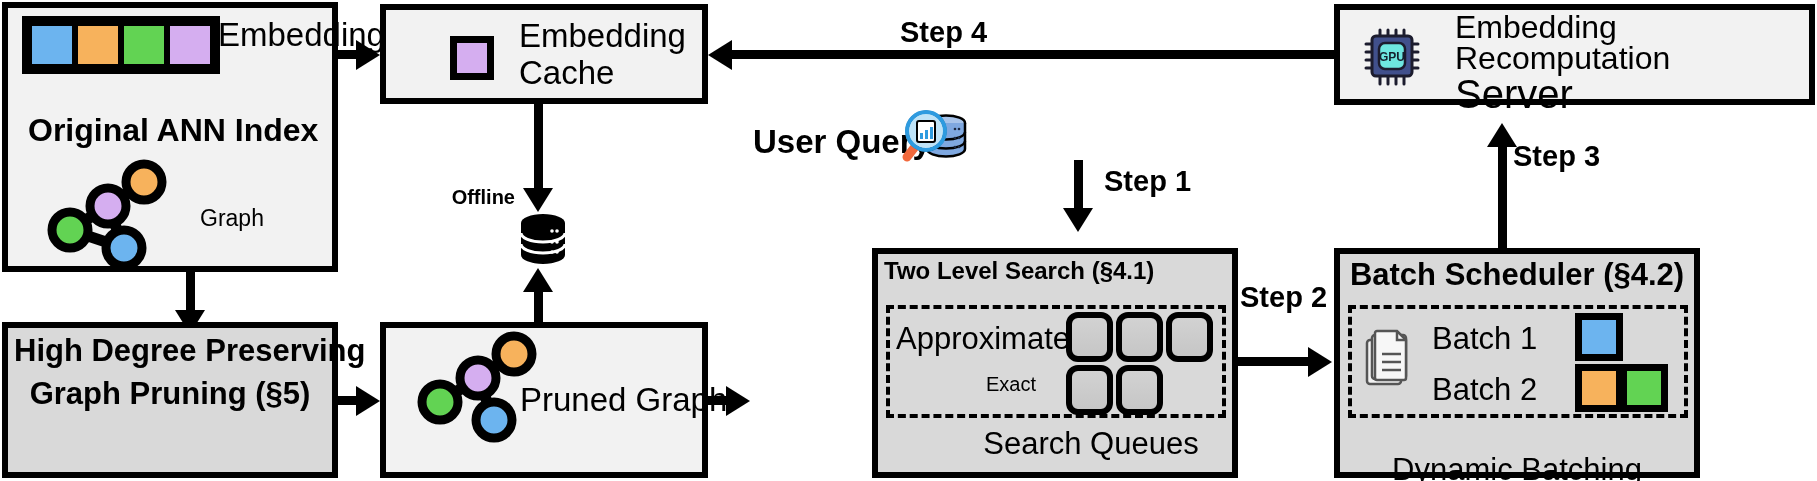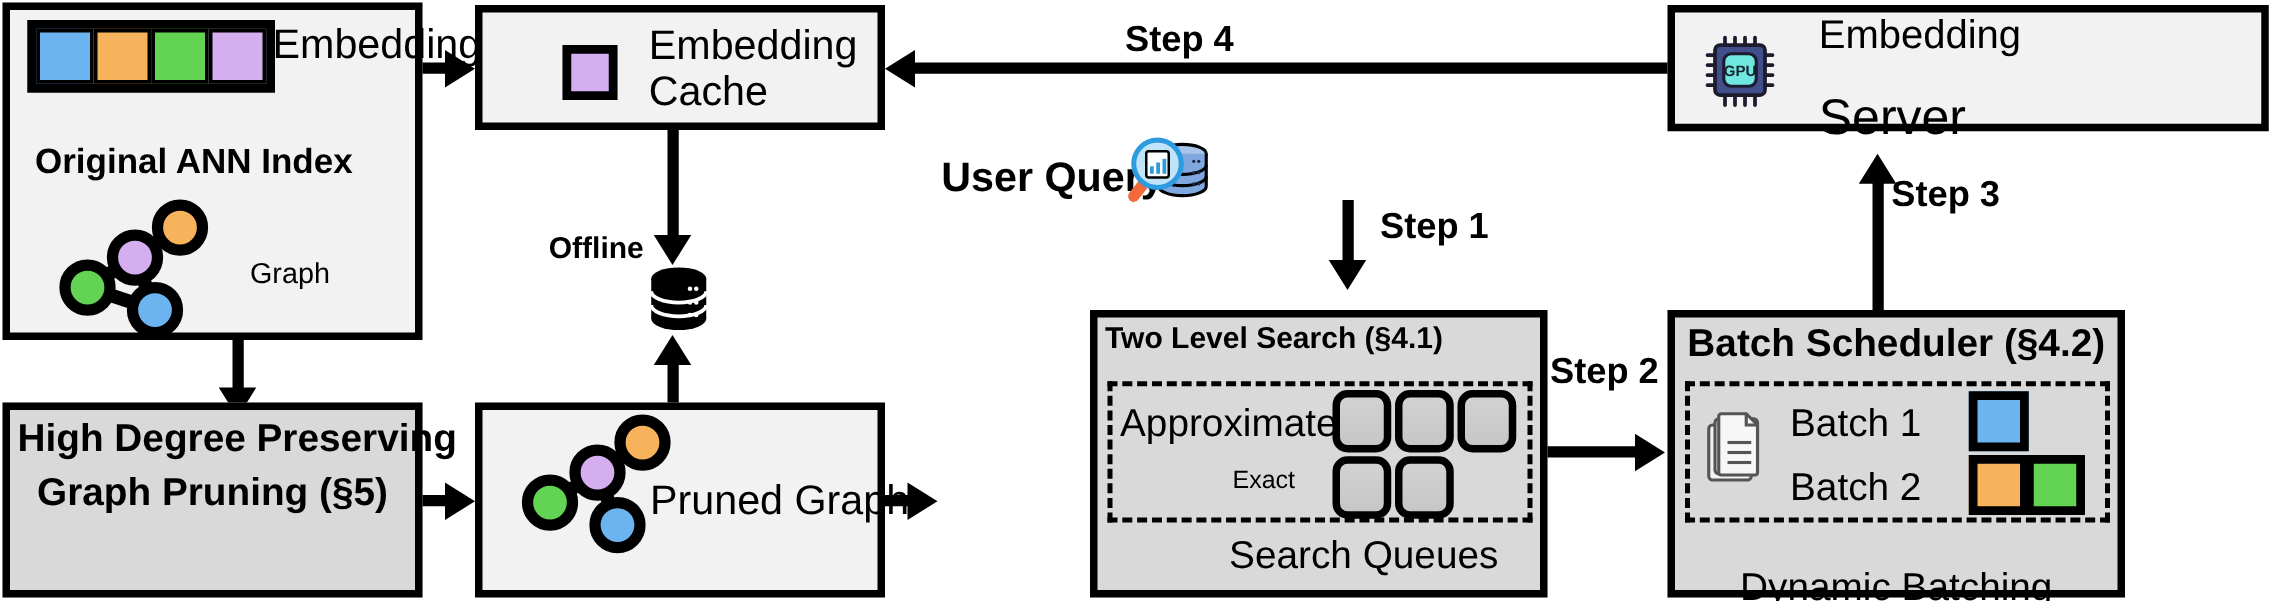--- a/index.html
+++ b/index.html
@@ -44,21 +44,21 @@
 
   <div class="strip" style="left:22px;top:16px;">
     <div class="cell" style="background:#6cb4ef;"></div>
     <div class="cell" style="background:#f7b25c;"></div>
     <div class="cell" style="background:#62d353;"></div>
     <div class="cell" style="background:#d5aef0;"></div>
   </div>
 
   <div class="lbl" style="left:218px;top:17px;font-size:33px;">Embedding</div>
 
-  <div class="lbl bold" style="left:28px;top:113px;font-size:28px;">Original ANN Index</div>
+  <div class="lbl bold" style="left:28px;top:113px;font-size:32px;">Original ANN Index</div>
 
   <svg style="position:absolute;left:38px;top:168px;width:140px;height:100px;">
     <line x1="32" y1="62" x2="70" y2="38" stroke="#000" stroke-width="11"></line>
     <line x1="70" y1="38" x2="106" y2="14" stroke="#000" stroke-width="11"></line>
     <line x1="32" y1="62" x2="86" y2="80" stroke="#000" stroke-width="11"></line>
     <line x1="70" y1="38" x2="86" y2="80" stroke="#000" stroke-width="11"></line>
     <circle cx="106" cy="14" r="18" fill="#f7b25c" stroke="#000" stroke-width="9"></circle>
     <circle cx="70" cy="38" r="18" fill="#d5aef0" stroke="#000" stroke-width="9"></circle>
     <circle cx="32" cy="62" r="18" fill="#62d353" stroke="#000" stroke-width="9"></circle>
     <circle cx="86" cy="80" r="18" fill="#6cb4ef" stroke="#000" stroke-width="9"></circle>
@@ -77,21 +77,21 @@
   <div class="ar ar-r" style="left:356px;top:40px;"></div>
 
   <div class="box" style="left:380px;top:4px;width:328px;height:100px;"></div>
   <div class="sq" style="left:450px;top:36px;width:44px;height:44px;background:#d5aef0;"></div>
   <div class="lbl" style="left:519px;top:18px;font-size:33px;">Embedding</div>
   <div class="lbl" style="left:519px;top:55px;font-size:33px;">Cache</div>
 
   <div class="vline" style="left:534px;top:104px;height:88px;"></div>
   <div class="ar ar-d" style="left:523px;top:188px;"></div>
 
-  <div class="lbl bold" style="left:425px;top:186px;width:90px;text-align:right;font-size:24px;">Offline</div>
+  <div class="lbl bold" style="left:425px;top:186px;width:90px;text-align:right;font-size:20px;">Offline</div>
 
   <svg style="position:absolute;left:519px;top:213px;width:48px;height:52px;">
     <ellipse cx="24" cy="10" rx="22" ry="9" fill="#000"></ellipse>
     <rect x="2" y="10" width="44" height="32" fill="#000"></rect>
     <ellipse cx="24" cy="42" rx="22" ry="9" fill="#000"></ellipse>
     <path d="M2 20 A22 9 0 0 0 46 20" fill="none" stroke="#fff" stroke-width="3"></path>
     <path d="M2 31 A22 9 0 0 0 46 31" fill="none" stroke="#fff" stroke-width="3"></path>
     <circle cx="33" cy="18" r="1.8" fill="#fff"></circle>
       <circle cx="38" cy="18" r="1.8" fill="#fff"></circle>
     <circle cx="33" cy="29" r="1.8" fill="#fff"></circle>
@@ -222,19 +222,20 @@
         <line x1="48" y1="26" x2="56" y2="26"></line>
       <line x1="48" y1="34" x2="56" y2="34"></line>
         <line x1="48" y1="42" x2="56" y2="42"></line>
     </g>
     <rect x="10" y="10" width="40" height="40" rx="4" fill="#41508c" stroke="#1c1c2e" stroke-width="3"></rect>
     <rect x="17" y="17" width="26" height="26" rx="6" fill="#6ee7e0" stroke="#1c1c2e" stroke-width="2.5"></rect>
     <text x="30" y="35" text-anchor="middle" font-family="'Liberation Sans',sans-serif" font-size="12" font-weight="bold" fill="#14202e">GPU</text>
   </svg>
 
   <div class="lbl" style="left:1455px;top:10px;font-size:32px;">Embedding</div>
+  <div class="lbl" style="left:1455px;top:41px;font-size:32px;">Recomputation</div>
   <div class="lbl" style="left:1455px;top:72px;font-size:40px;">Server</div>
 
   <div class="hline" style="left:730px;top:50px;width:604px;"></div>
   <div class="ar ar-l" style="left:708px;top:40px;"></div>
   <div class="lbl bold" style="left:900px;top:16px;font-size:29px;">Step 4</div>
 
 </div>
 
 </body></html>

